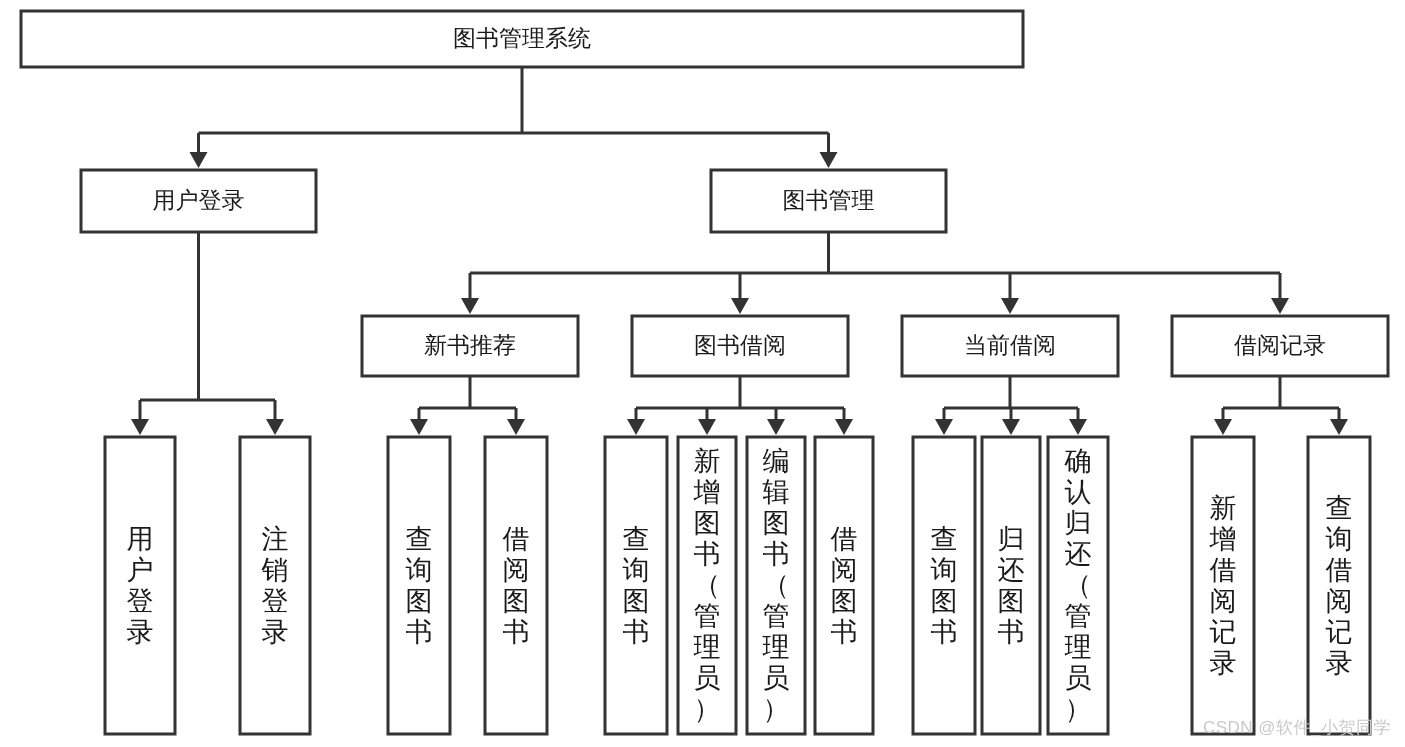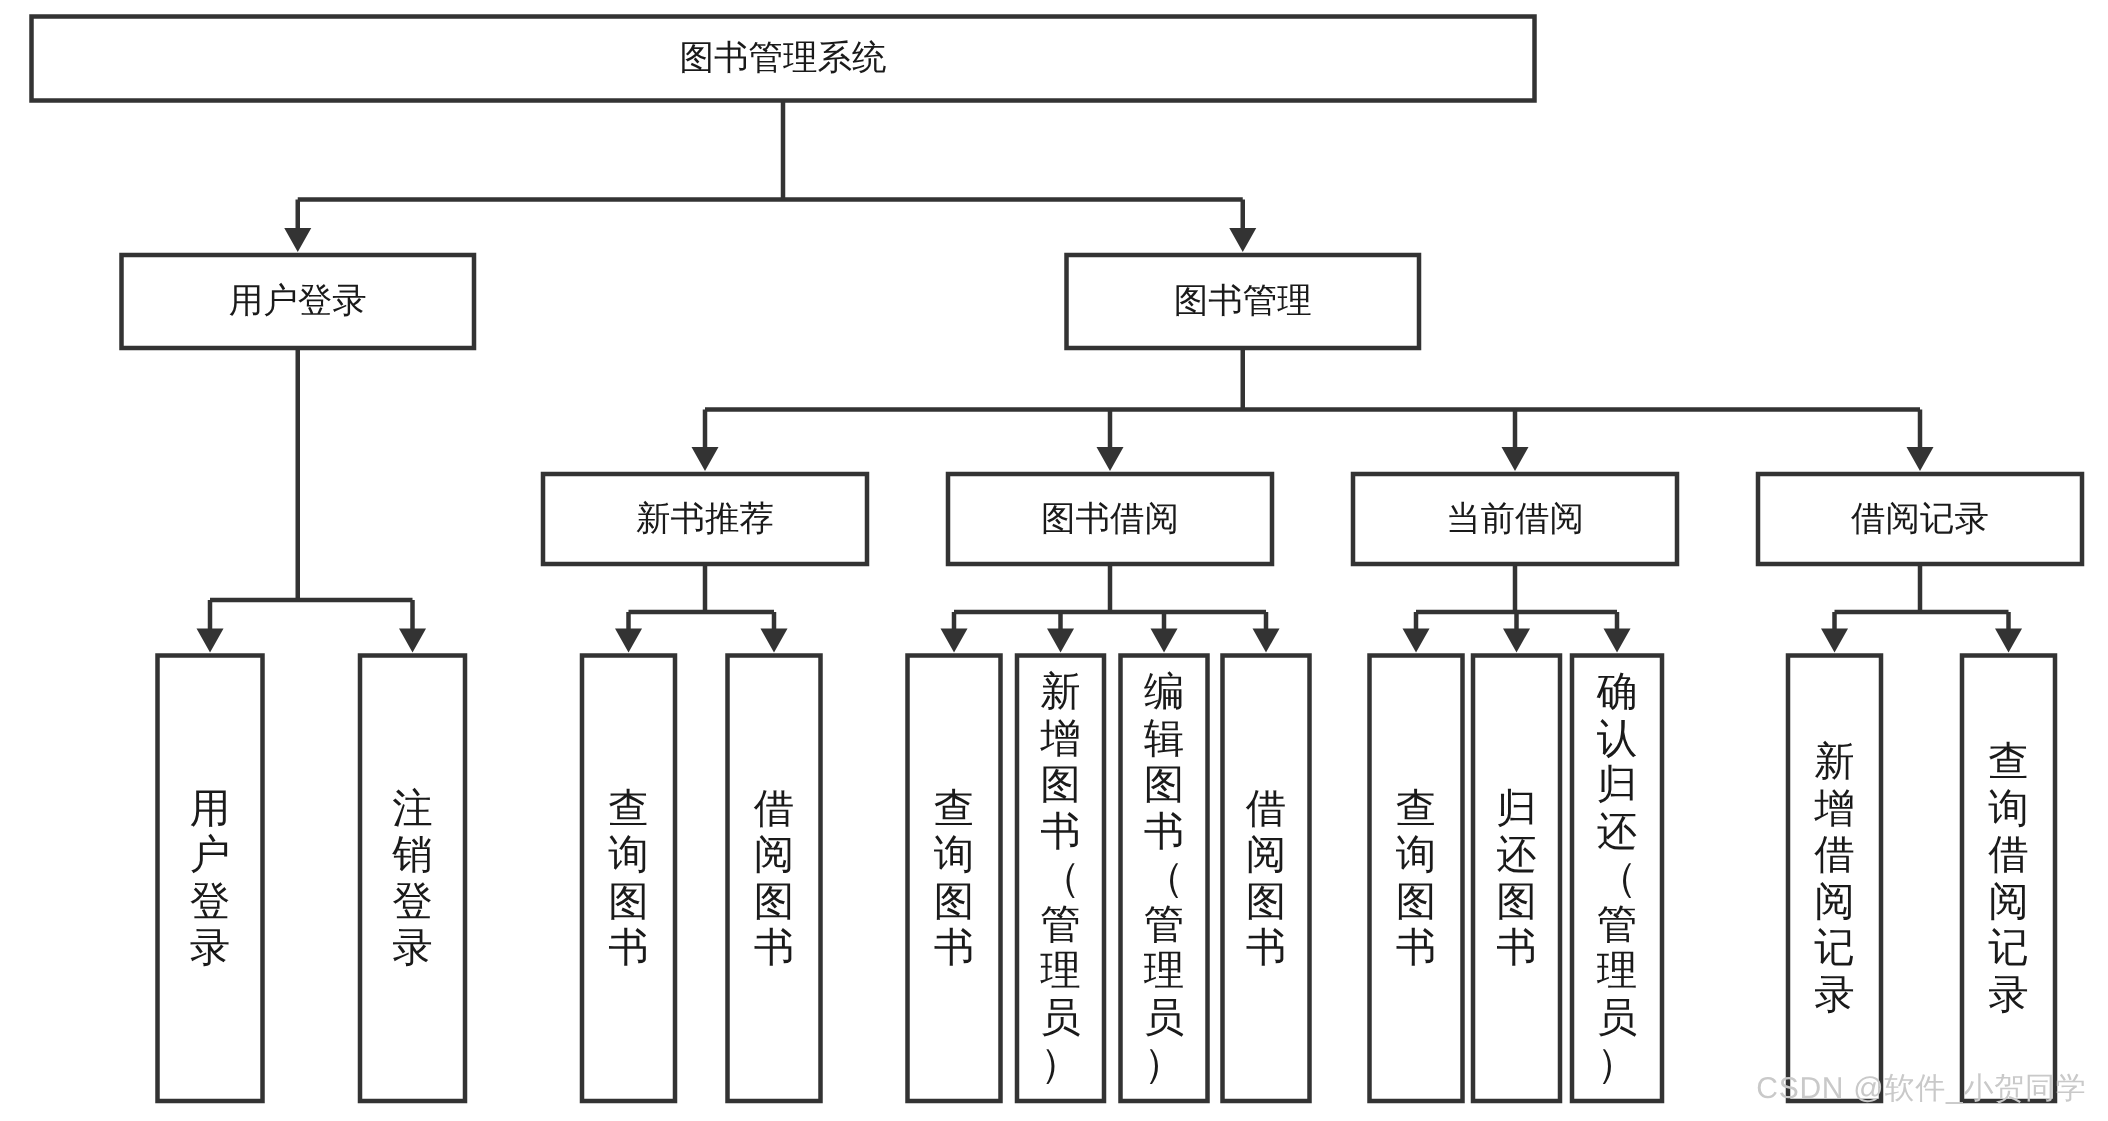--- a/index.html
+++ b/index.html
@@ -51,21 +51,21 @@
     font-family: "Liberation Sans", "DejaVu Sans", sans-serif;
     font-size: 27px;
     fill: #1a1a1a;
     text-anchor: middle;
   }
   .watermark {
     position: absolute;
     right: 14px;
     bottom: 8px;
     font-family: "Liberation Sans", "DejaVu Sans", sans-serif;
-    font-size: 20px;
+    font-size: 17px;
     color: #c9c9c9;
     letter-spacing: 0.5px;
     white-space: nowrap;
     user-select: none;
   }
 </style>
 </head>
 <body>
 
 <div id="diagram-root">

